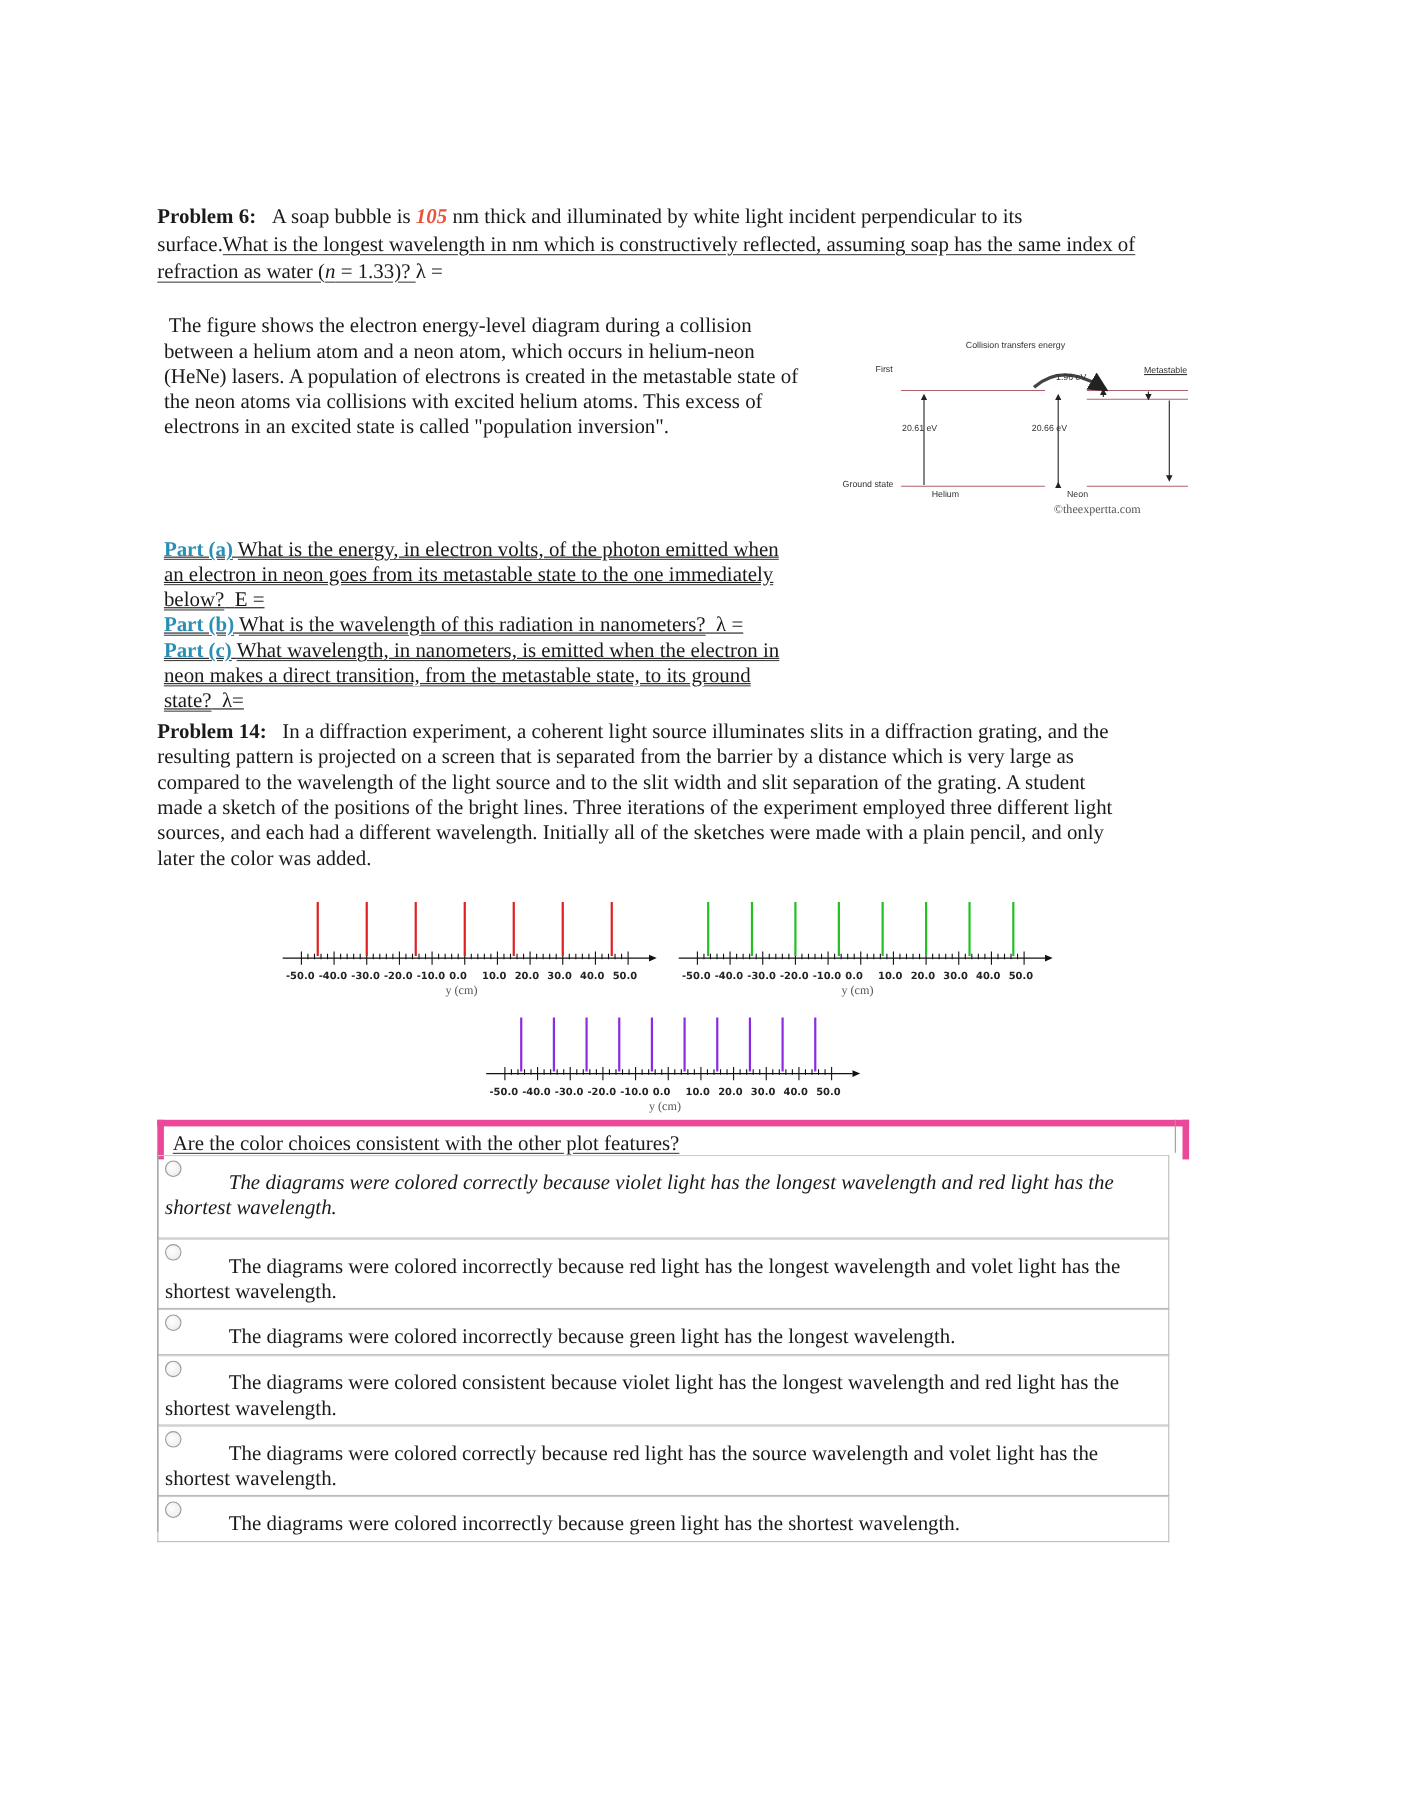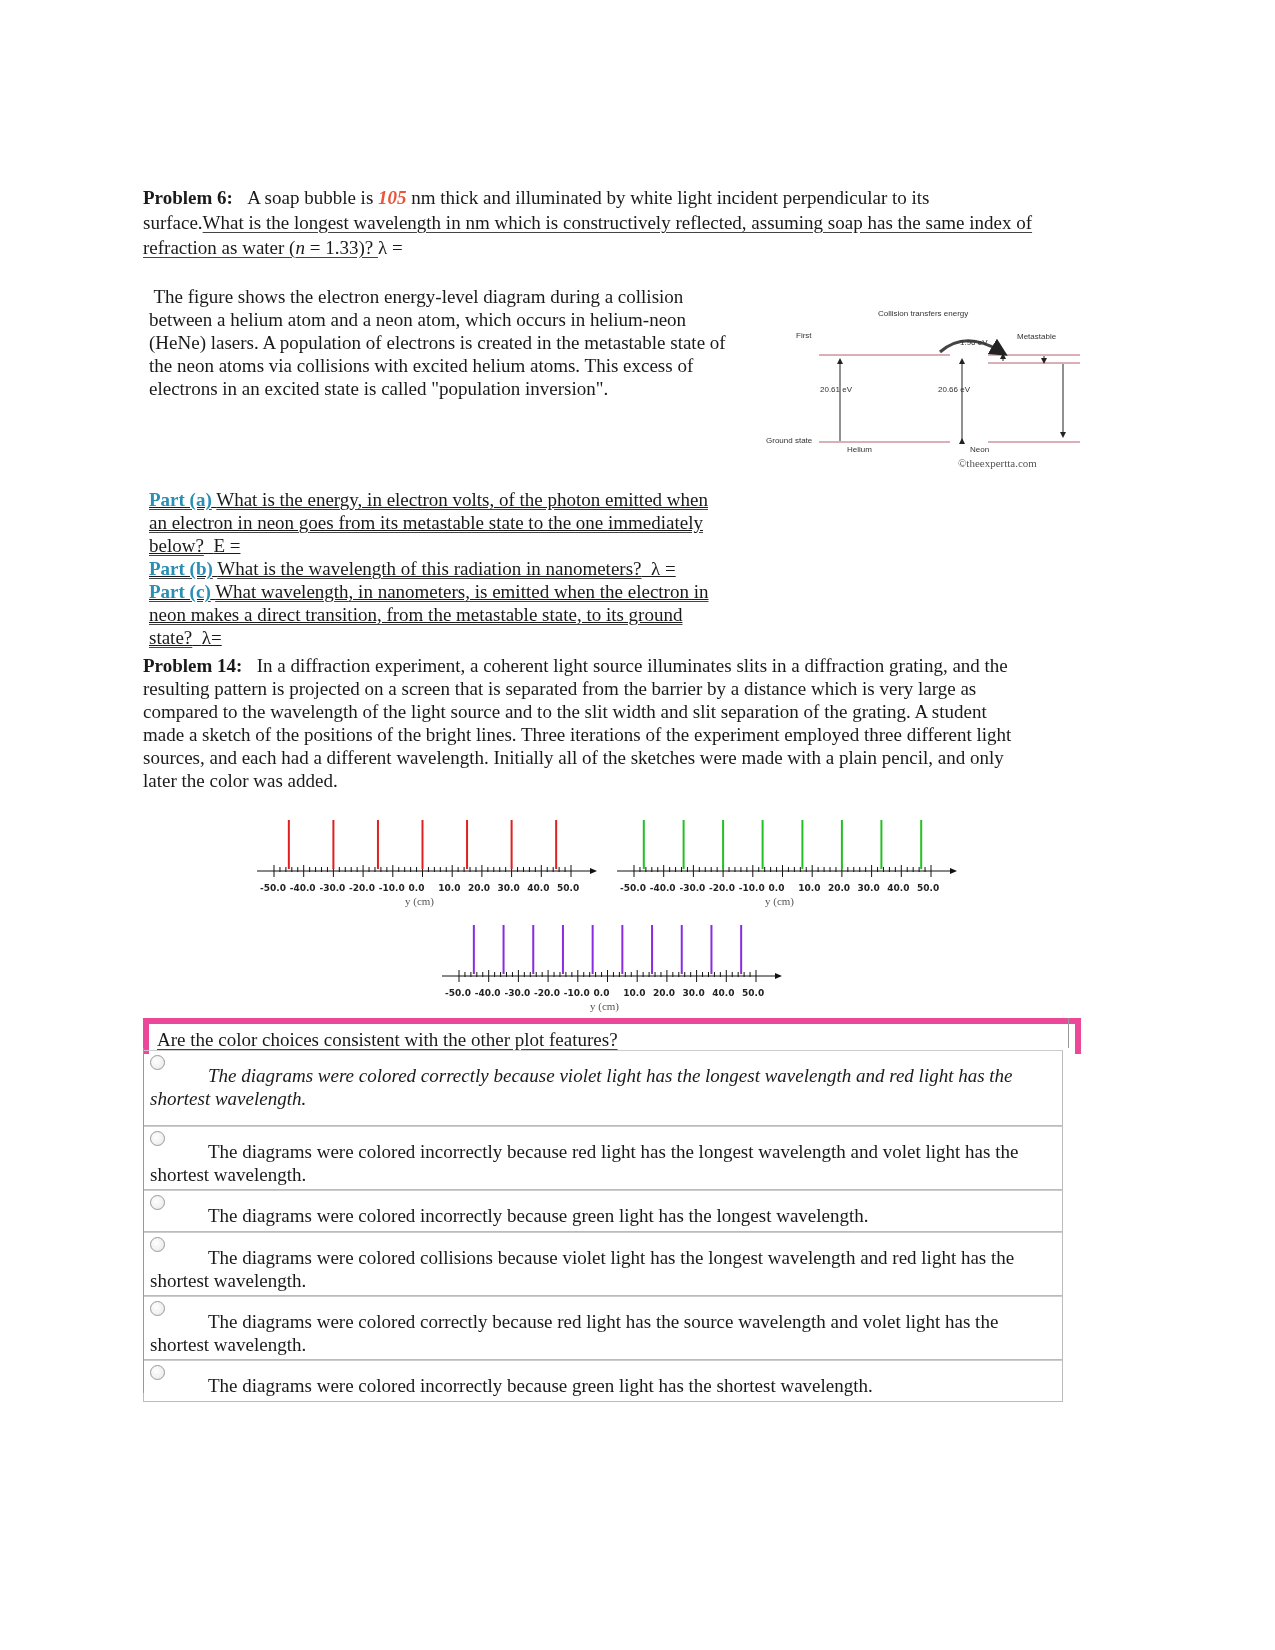--- a/index.html
+++ b/index.html
@@ -68,21 +68,21 @@
 
     <line x1="303" y1="69" x2="303" y2="140" stroke="#222" stroke-width="1" marker-end="url(#ah)"></line>
 
     <line x1="243" y1="66" x2="243" y2="61" stroke="#222" stroke-width="1" marker-end="url(#ah)"></line>
     <line x1="284" y1="61" x2="284" y2="66" stroke="#222" stroke-width="1" marker-end="url(#ah)"></line>
 
     <path d="M180,57 Q205,35 240,56" fill="none" stroke="#444" stroke-width="3" marker-end="url(#ah)"></path>
   </svg>
   <div class="abs diag" style="left:118px; top:14px;">Collision transfers energy</div>
   <div class="abs diag" style="left:36px; top:36px;">First</div>
-  <div class="abs diag" style="left:257px; top:37px;">Metastable</div>
+  <div class="abs diag" style="left:280px; top:37px;text-decoration:underline;">Metastable</div>
   <div class="abs diag" style="left:200px; top:43px;">1.96 eV</div>
   <div class="abs diag" style="left:60px; top:90px;">20.61 eV</div>
   <div class="abs diag" style="left:178px; top:90px;">20.66 eV</div>
   <div class="abs diag" style="left:6px; top:141px;">Ground state</div>
   <div class="abs diag" style="left:87px; top:150px;">Helium</div>
   <div class="abs diag" style="left:210px; top:150px;">Neon</div>
   <div class="abs" style="left:198px; top:162px; font-size:11px; color:#555; font-family:'Liberation Serif', serif;">©theexpertta.com</div>
 </div>
 
 <div class="abs txt" style="left:149px; top:488px; width:620px;text-decoration:underline;">
@@ -365,21 +365,21 @@
     <div class="radio"></div>
     <div style="padding-left:58px; margin-top:-6px;">The diagrams were colored incorrectly because red light has the longest wavelength and volet light has the</div>
     <div>shortest wavelength.</div>
   </div>
   <div class="opt" style="height:42px;">
     <div class="radio"></div>
     <div style="padding-left:58px; margin-top:-6px;">The diagrams were colored incorrectly because green light has the longest wavelength.</div>
   </div>
   <div class="opt" style="height:64px;">
     <div class="radio"></div>
-    <div style="padding-left:58px; margin-top:-6px;">The diagrams were colored collisions because violet light has the longest wavelength and red light has the</div>
+    <div style="padding-left:58px; margin-top:-6px;">The diagrams were colored consistent because violet light has the longest wavelength and red light has the</div>
     <div>shortest wavelength.</div>
   </div>
   <div class="opt" style="height:64px;">
     <div class="radio"></div>
     <div style="padding-left:58px; margin-top:-6px;">The diagrams were colored correctly because red light has the source wavelength and volet light has the</div>
     <div>shortest wavelength.</div>
   </div>
   <div class="opt" style="height:42px;">
     <div class="radio"></div>
     <div style="padding-left:58px; margin-top:-6px;">The diagrams were colored incorrectly because green light has the shortest wavelength.</div>

